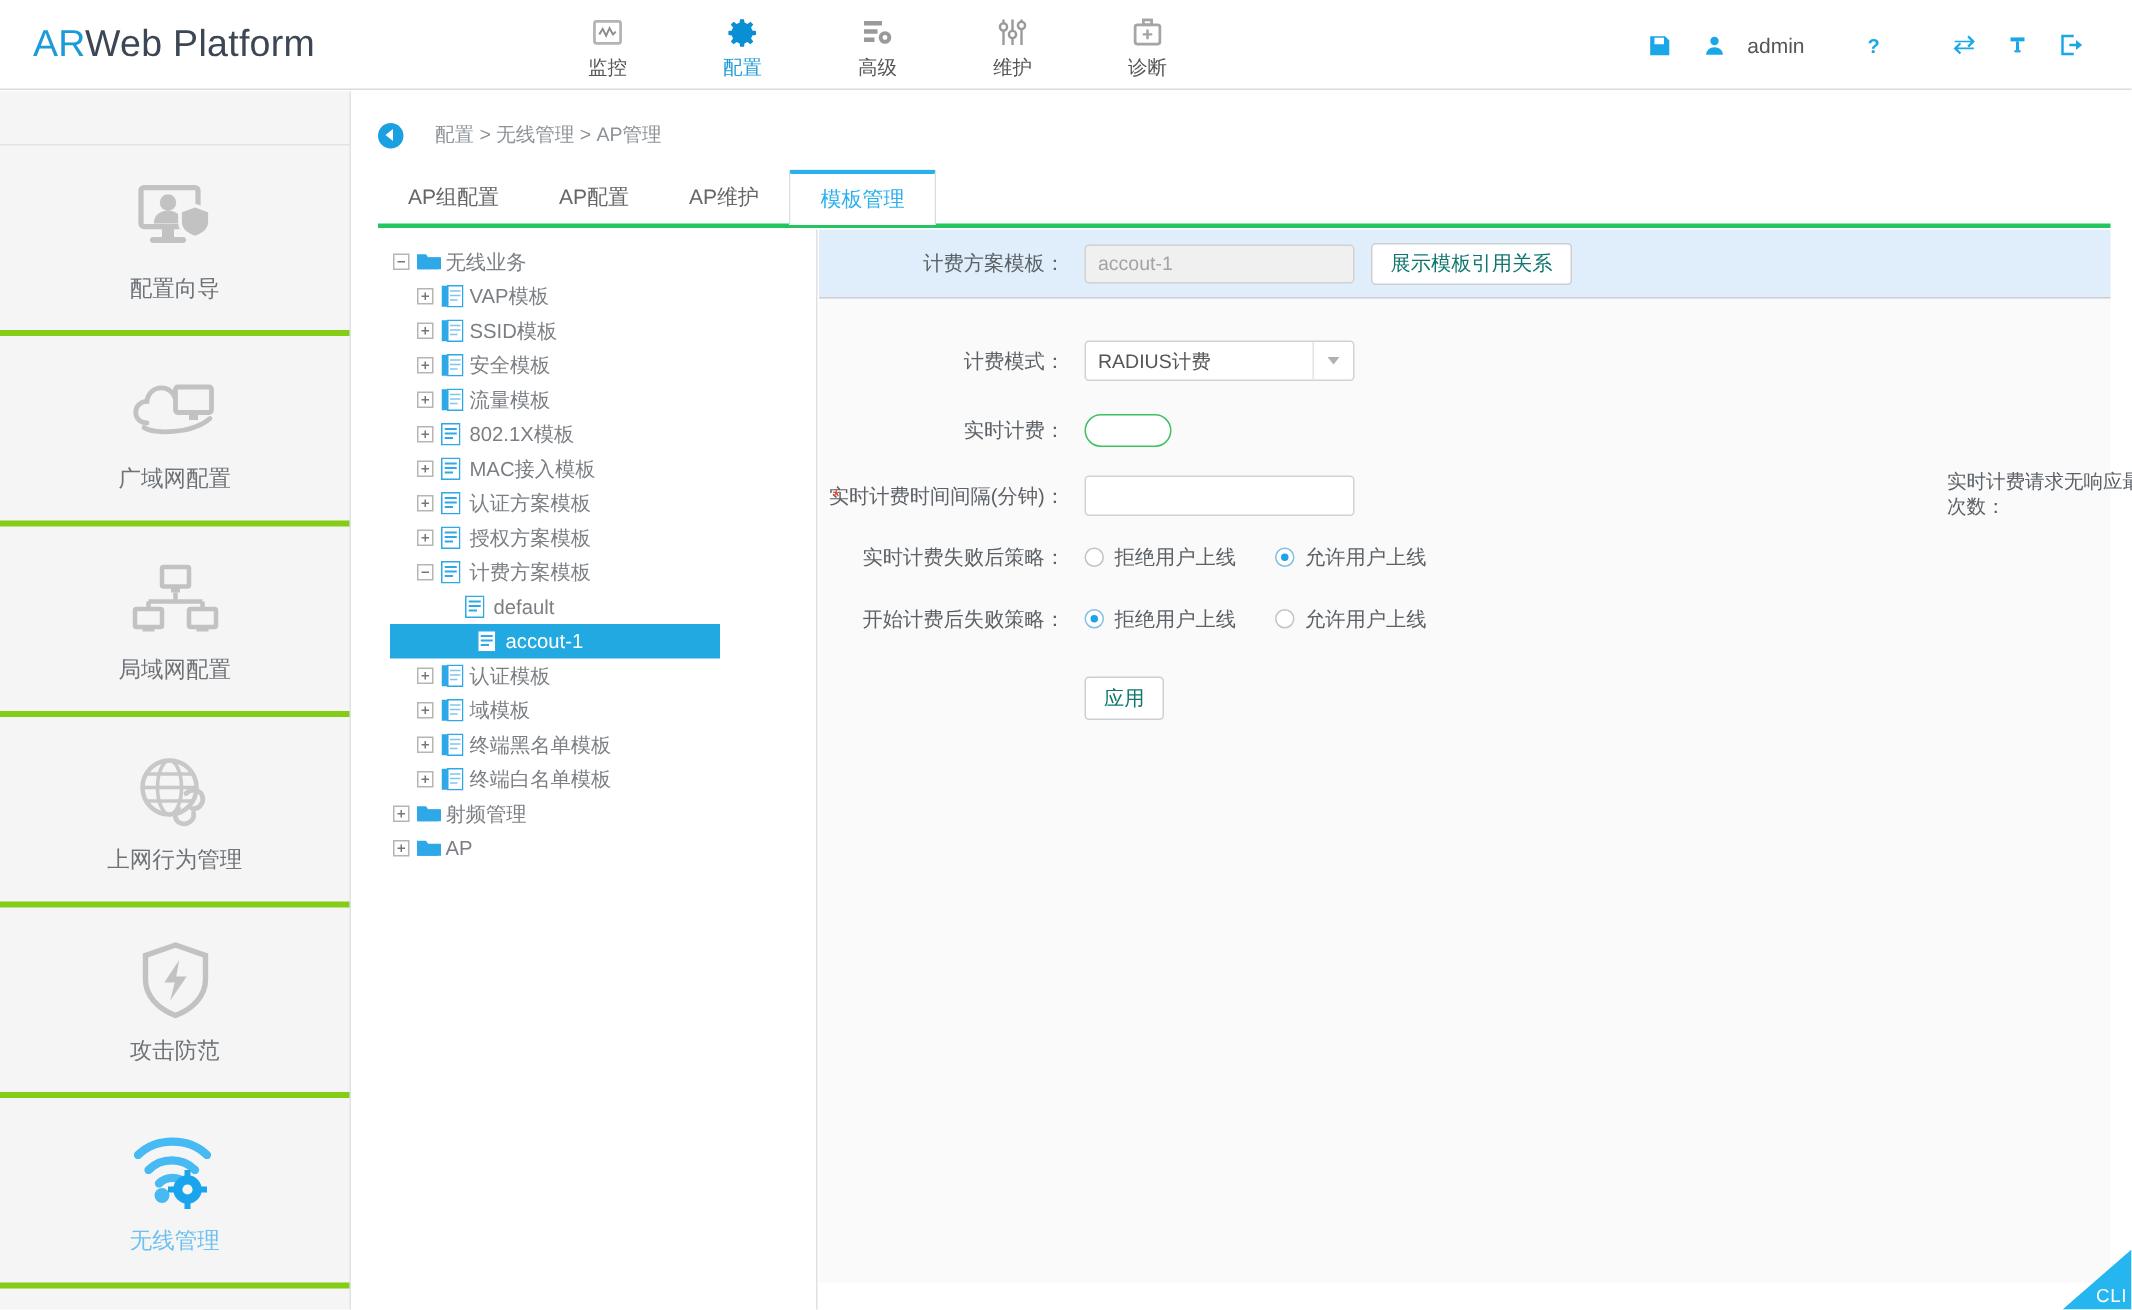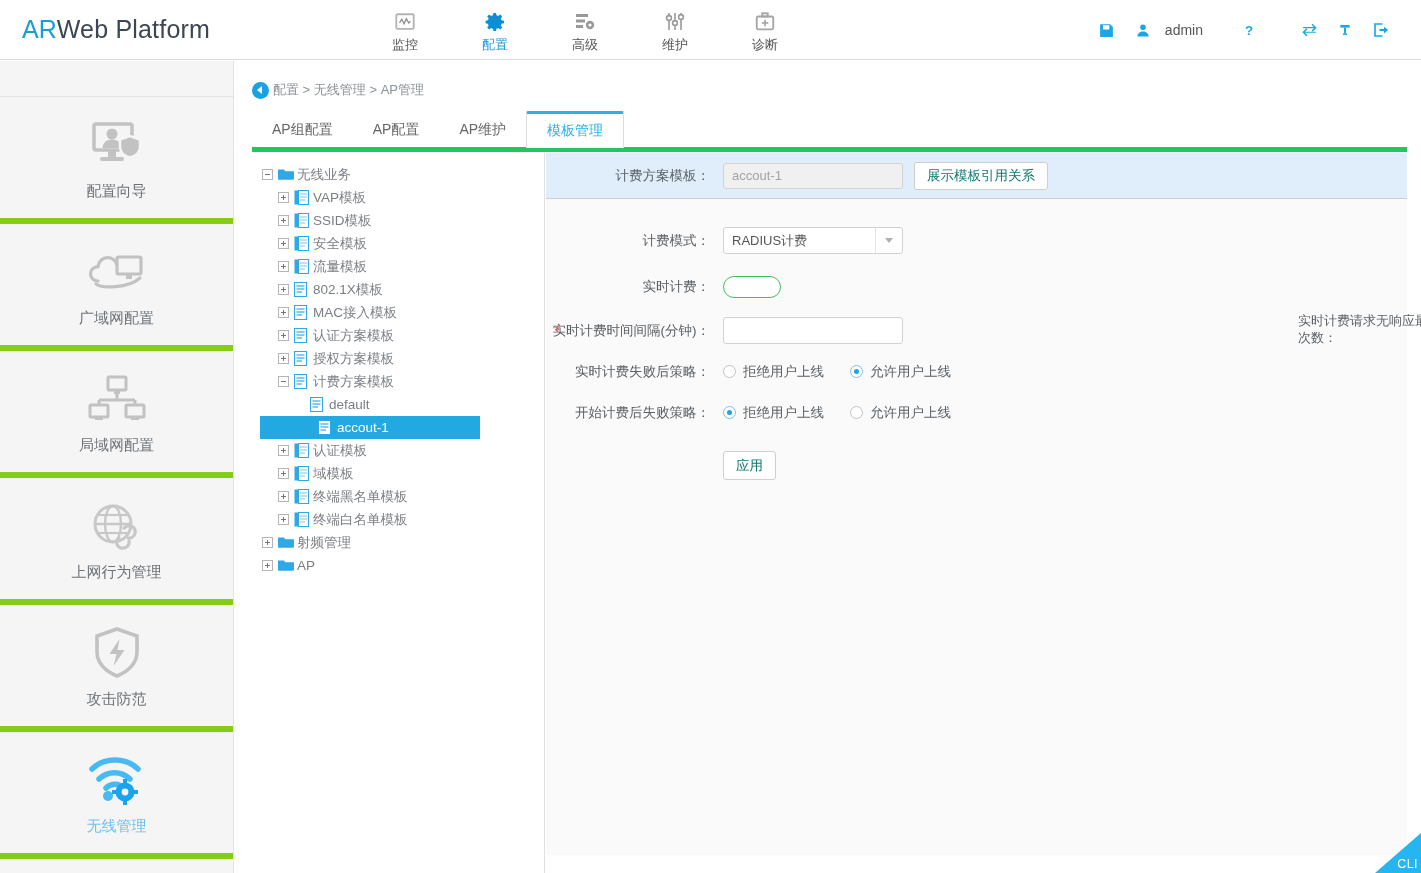--- a/index.html
+++ b/index.html
@@ -64,59 +64,59 @@
   
   .sidebar {
     position: absolute; left: 0; top: 61px;
     width: 234px; height: 812px;
     background: #f5f5f5;
     border-right: 1px solid #e2e2e2;
   }
   .sb-top-pad { height: 36px; border-bottom: 1px solid #e4e4e4; }
   .sb-item {
     height: 127px;
-    border-bottom: 6px solid #84cc16;
+    border-bottom: 4px solid #84cc16;
     display: flex; flex-direction: column;
     align-items: center; justify-content: center;
     cursor: pointer;
     gap: 6px;
   }
   .sb-item .sb-icon { height: 62px; display: flex; align-items: center; justify-content: center; }
   .sb-item .sb-label { font-size: 15px; color: #6e7378; }
   .sb-item.active .sb-label { color: #6ec0f0; }
 
   
   .content {
     position: absolute; left: 235px; top: 61px;
     width: 1186px; height: 812px;
     background: #fff;
   }
 
   .breadcrumb {
     position: absolute; left: 17px; top: 20px;
-    display: flex; align-items: center; gap: 4px;
+    display: flex; align-items: center; gap: 21px;
     font-size: 13px; color: #8b9298;
   }
   .bc-back {
     width: 17px; height: 17px; border-radius: 50%;
     background: #1ba1e2; display: flex; align-items: center; justify-content: center;
     cursor: pointer;
   }
   .bc-back::before {
     content: ""; display: block;
     border-style: solid; border-width: 4px 5px 4px 0;
     border-color: transparent #fff transparent transparent;
     margin-right: 2px;
   }
   .bc-text { white-space: nowrap; }
 
   .tabrow {
     position: absolute; left: 17px; top: 56px;
     width: 1155px; height: 35px;
-    border-bottom: 5px solid #22c55e;
+    border-bottom: 3px solid #22c55e;
     display: flex; align-items: flex-end;
   }
   .tab {
     height: 34px; padding: 0 20px;
     display: flex; align-items: center; justify-content: center;
     font-size: 14px; color: #666; cursor: pointer;
     background: transparent;
     white-space: nowrap;
   }
   .tab.active {

